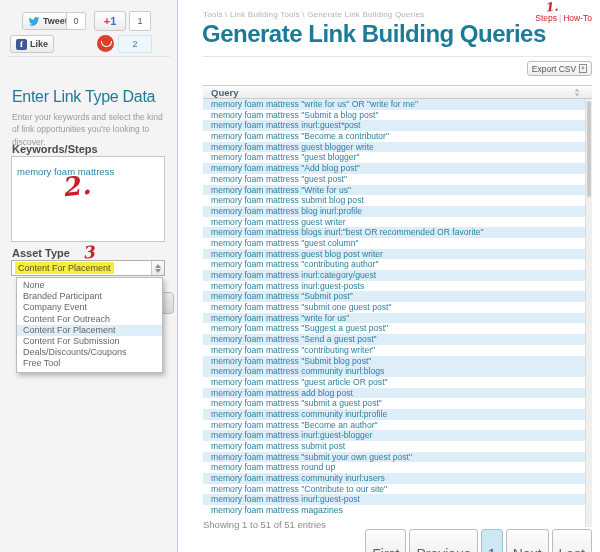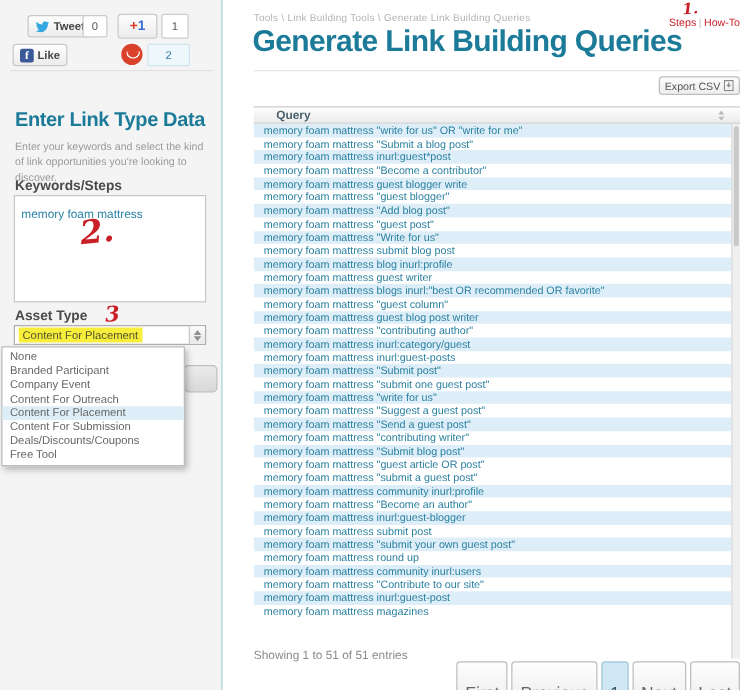--- a/index.html
+++ b/index.html
@@ -21,57 +21,57 @@
   .plus-red { color:#d93e2d; } .one-blue { color:#3b6fd4; }
   .plusone-count { left:129px; top:11px; width:22px; height:20px; }
 
   .like-btn { left:10px; top:35px; }
   .fb-f { display:inline-flex; align-items:center; justify-content:center; width:11px; height:11px; margin-right:3px; background:#3b5998; color:#fff; font-size:9px; font-weight:bold; border-radius:2px; font-family:"Liberation Serif", serif; }
 
   .su-icon { position:absolute; left:97px; top:35px; width:17px; height:17px; background:#d9412b; border-radius:50%; }
   .su-icon::after { content:""; position:absolute; left:4px; top:6px; width:9px; height:5px; border:1.5px solid #fff; border-top:none; border-radius:0 0 8px 8px; }
   .su-count { left:118px; top:35px; width:34px; background:#eef7fb; border:1px solid #cfe4ee; color:#3b7ea1; }
 
-  .sb-heading { position:absolute; left:12px; top:88px; font-size:16px; font-weight:bold; color:#1c7b99; letter-spacing:-0.3px; }
+  .sb-heading { position:absolute; left:12px; top:88px; font-size:16px; font-weight:normal; color:#1c7b99; letter-spacing:-0.3px; }
   .sb-desc { position:absolute; left:12px; top:111px; width:156px; font-size:8.5px; line-height:1.45; color:#9a9a9a; }
   .field-label { position:absolute; font-size:11px; font-weight:bold; color:#4a4a4a; }
   .kw-label { left:12px; top:143px; }
   .kw-box { position:absolute; left:11px; top:156px; width:154px; height:86px; background:#fff; border:1px solid #c6c6c6; padding:4px 5px; cursor:text; }
   .kw-value { font-size:9.5px; color:#2b83a4; }
 
   .annot { color:#c92028; font-family:"DejaVu Serif", serif; font-style:italic; font-weight:bold; }
   .annot-2 { position:absolute; left:52px; top:14px; font-size:26px; transform:rotate(-6deg); }
   .annot-3 { position:absolute; left:72px; top:-5px; font-size:17px; transform:rotate(-4deg); display:inline-block; }
   .annot-1 { position:absolute; left:546px; top:0px; font-size:12px; transform:rotate(-4deg); }
 
   .at-label { left:12px; top:247px; }
   .at-select { position:absolute; left:11px; top:260px; width:154px; height:16px; background:#fff; border:1px solid #b0b0b0; display:flex; align-items:center; cursor:pointer; }
   .at-selected { font-size:9px; color:#54522c; background:#f7ee3c; padding:1px 3px; margin-left:3px; white-space:nowrap; }
   .at-spinner { position:absolute; right:0; top:0; bottom:0; width:13px; border-left:1px solid #c9c9c9; background:linear-gradient(#fbfbfb,#e9e9e9); display:flex; flex-direction:column; align-items:center; justify-content:center; gap:1px; }
   .tri-up { width:0; height:0; border-left:3px solid transparent; border-right:3px solid transparent; border-bottom:4px solid #8f8f8f; }
   .tri-dn { width:0; height:0; border-left:3px solid transparent; border-right:3px solid transparent; border-top:4px solid #8f8f8f; }
 
   .gen-partial { position:absolute; left:147px; top:292px; width:27px; height:22px; background:linear-gradient(#ebebeb,#d8d8d8); border:1px solid #bdbdbd; border-radius:4px; z-index:1; cursor:pointer; }
-  .at-list { position:absolute; left:1px; top:277px; width:147px; background:#fff; border:1px solid #bbb; box-shadow:2px 3px 5px rgba(0,0,0,0.25); z-index:2; padding:2px 0; }
+  .at-list { position:absolute; left:16px; top:277px; width:147px; background:#fff; border:1px solid #bbb; box-shadow:2px 3px 5px rgba(0,0,0,0.25); z-index:2; padding:2px 0; }
   .opt { font-size:9px; color:#666; line-height:11.2px; padding-left:6px; white-space:nowrap; cursor:pointer; }
   .opt.sel { background:#ddeef8; }
 
   
   .breadcrumb { position:absolute; left:203px; top:10px; font-size:8px; color:#b3b3b3; letter-spacing:0.2px; }
   .top-links { position:absolute; right:8px; top:13px; font-size:8.5px; }
   .top-links .red { color:#c92028; text-decoration:none; cursor:pointer; }
   .top-links .sep { color:#bbb; margin:0 2px; }
   .page-title { position:absolute; left:202px; top:20px; font-size:24px; font-weight:bold; color:#1c7b99; letter-spacing:-0.5px; }
   .title-rule { position:absolute; left:203px; top:56px; width:389px; border-top:1px solid #e6e6e6; }
 
   .export-btn { position:absolute; left:527px; top:61px; width:65px; height:15px; display:flex; align-items:center; justify-content:center; gap:3px; background:linear-gradient(#fdfdfd,#ededed); border:1px solid #bdbdbd; border-radius:3px; font-size:8.5px; color:#555; cursor:pointer; }
 
   .qtable { position:absolute; left:203px; top:85px; width:389px; }
   .qhead { position:relative; height:14px; background:linear-gradient(#fdfdfd,#ececec); border-top:1px solid #ccc; border-bottom:1px solid #ccc; display:flex; align-items:center; }
-  .qhead-label { font-size:9.5px; font-weight:bold; color:#4a626d; padding-left:8px;margin-left:10px; }
+  .qhead-label { font-size:9.5px; font-weight:bold; color:#4a626d; padding-left:8px; }
   .sort-icon { position:absolute; right:12px; top:2px; display:flex; flex-direction:column; gap:1px; cursor:pointer; }
   .sort-icon .tri-up { border-bottom-color:#b9b9b9; transform:scale(0.8); }
   .sort-icon .tri-dn { border-top-color:#b9b9b9; transform:scale(0.8); }
 
   .qbody { position:relative; height:428px; overflow:hidden; }
   .qrow { height:10.7px; line-height:10.8px; font-size:8.6px; color:#2b80a0; padding-left:8px; white-space:nowrap; overflow:hidden; cursor:pointer; }
   .qrow.alt { background:#ddeef8; }
   .scrollbar { position:absolute; right:0; top:0; bottom:0; width:7px; background:#efefef; border-left:1px solid #dcdcdc; cursor:pointer; }
   .scroll-thumb { position:absolute; left:1px; right:1px; top:2px; height:96px; background:#c9c9c9; border-radius:3px; }
 
@@ -188,21 +188,23 @@
       <div class="qrow">memory foam mattress "contributing author"</div>
       <div class="qrow alt">memory foam mattress inurl:category/guest</div>
       <div class="qrow">memory foam mattress inurl:guest-posts</div>
       <div class="qrow alt">memory foam mattress "Submit post"</div>
       <div class="qrow">memory foam mattress "submit one guest post"</div>
       <div class="qrow alt">memory foam mattress "write for us"</div>
       <div class="qrow">memory foam mattress "Suggest a guest post"</div>
       <div class="qrow alt">memory foam mattress "Send a guest post"</div>
       <div class="qrow">memory foam mattress "contributing writer"</div>
       <div class="qrow alt">memory foam mattress "Submit blog post"</div>
+      <div class="qrow alt">memory foam mattress community inurl:blogs</div>
       <div class="qrow">memory foam mattress "guest article OR post"</div>
+      <div class="qrow alt">memory foam mattress add blog post</div>
       <div class="qrow">memory foam mattress "submit a guest post"</div>
       <div class="qrow alt">memory foam mattress community inurl:profile</div>
       <div class="qrow">memory foam mattress "Become an author"</div>
       <div class="qrow alt">memory foam mattress inurl:guest-blogger</div>
       <div class="qrow">memory foam mattress submit post</div>
       <div class="qrow alt">memory foam mattress "submit your own guest post"</div>
       <div class="qrow">memory foam mattress round up</div>
       <div class="qrow alt">memory foam mattress community inurl:users</div>
       <div class="qrow">memory foam mattress "Contribute to our site"</div>
       <div class="qrow alt">memory foam mattress inurl:guest-post</div>

